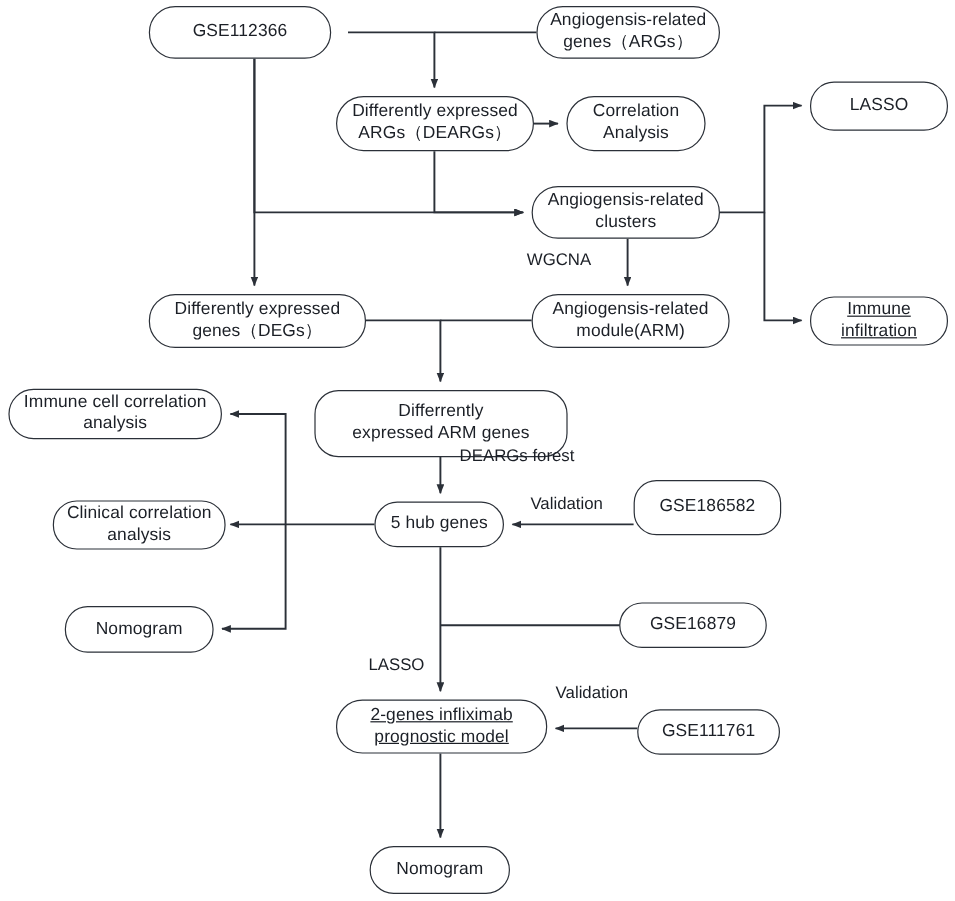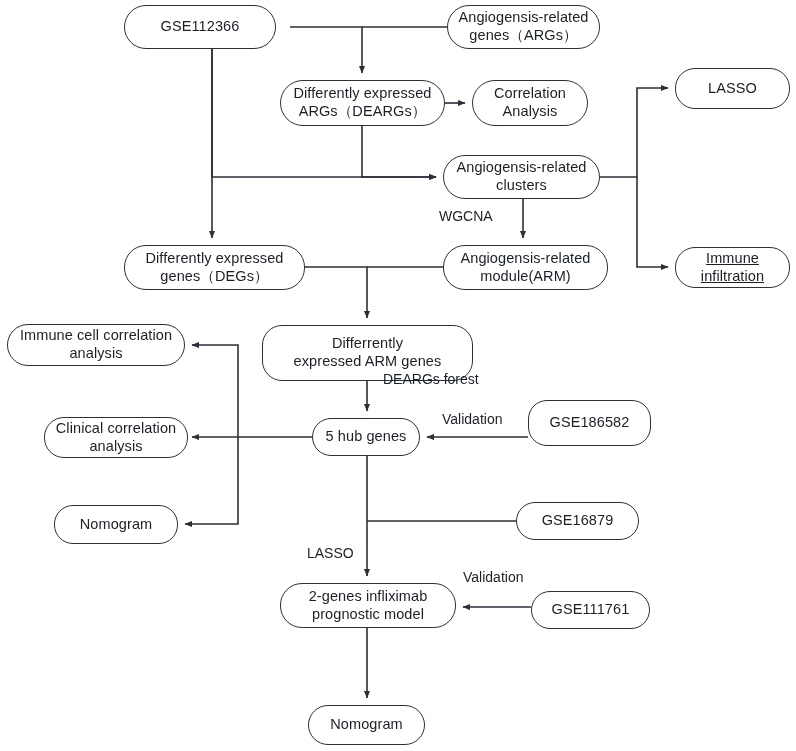--- a/index.html
+++ b/index.html
@@ -126,21 +126,21 @@
       </div>
       <div class="node" style="left: 528px; top: 400px; width: 123px; height: 46px; border-radius: 19px;">
         <span>GSE186582</span>
       </div>
       <div class="node" style="left: 54px; top: 505px; width: 124px; height: 39px; border-radius: 19px;">
         <span>Nomogram</span>
       </div>
       <div class="node" style="left: 516px; top: 502px; width: 123px; height: 38px; border-radius: 19px;">
         <span>GSE16879</span>
       </div>
-      <div class="node" style="left: 280px; top: 583px; width: 176px; height: 45px; border-radius: 22px;">
+      <div class="node" style="left: 280px; top: 583px; width: 176px; height: 45px; border-radius: 22px; text-decoration: underline;">
         <span>2-genes infliximab<br>prognostic model</span>
       </div>
       <div class="node" style="left: 531px; top: 591px; width: 119px; height: 38px; border-radius: 19px;">
         <span>GSE111761</span>
       </div>
       <div class="node" style="left: 308px; top: 705px; width: 117px; height: 40px; border-radius: 20px;">
         <span>Nomogram</span>
       </div>
     </div>
   <div id="label-layer">

